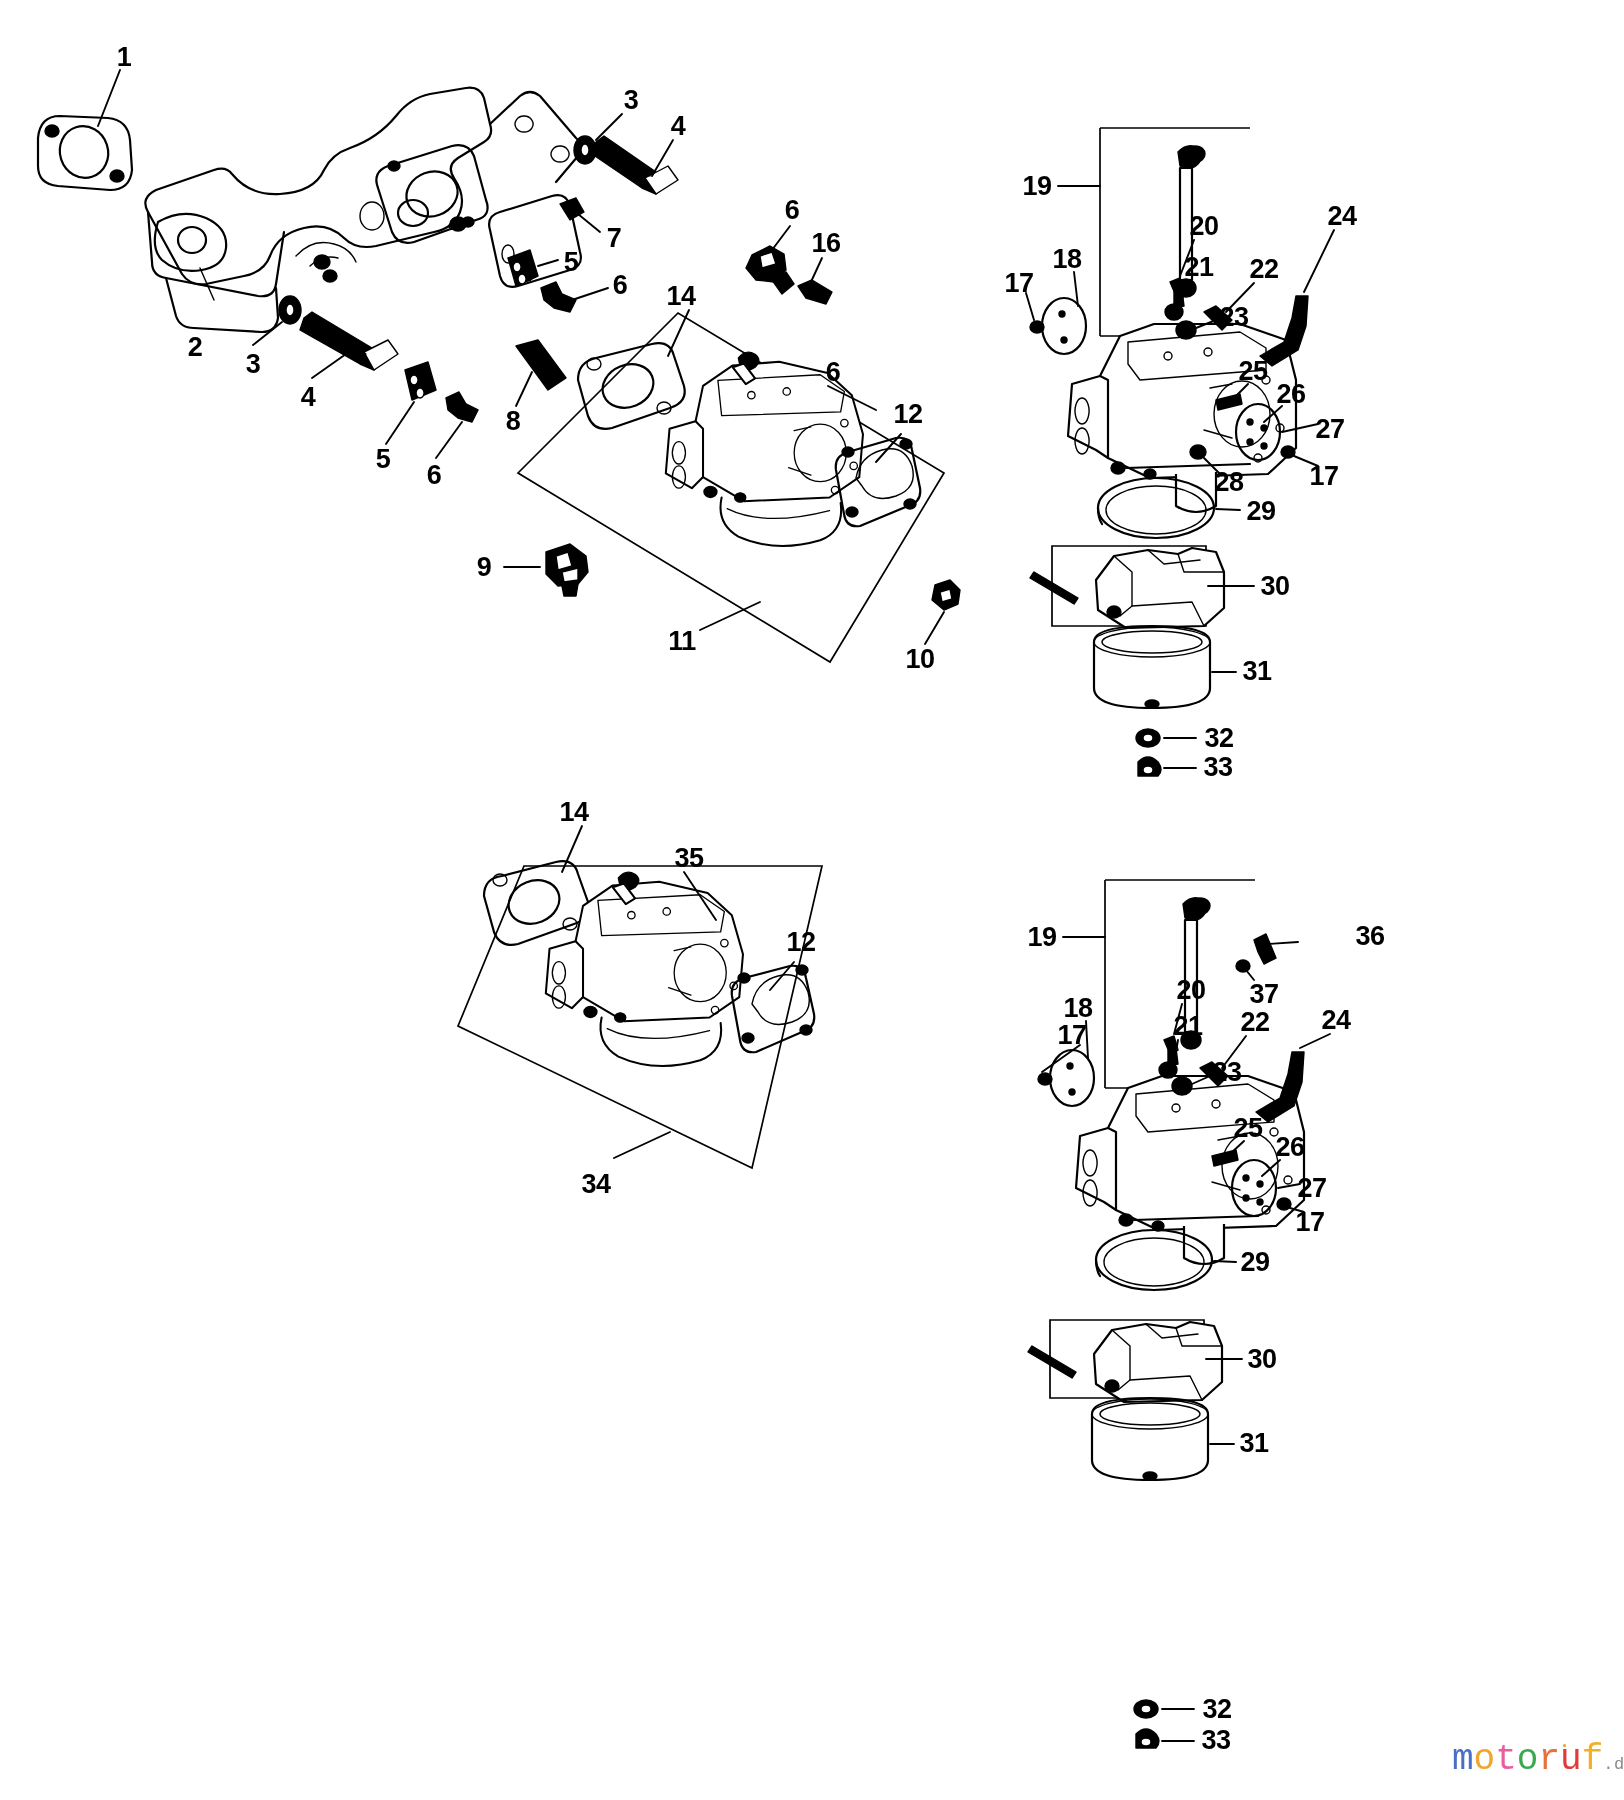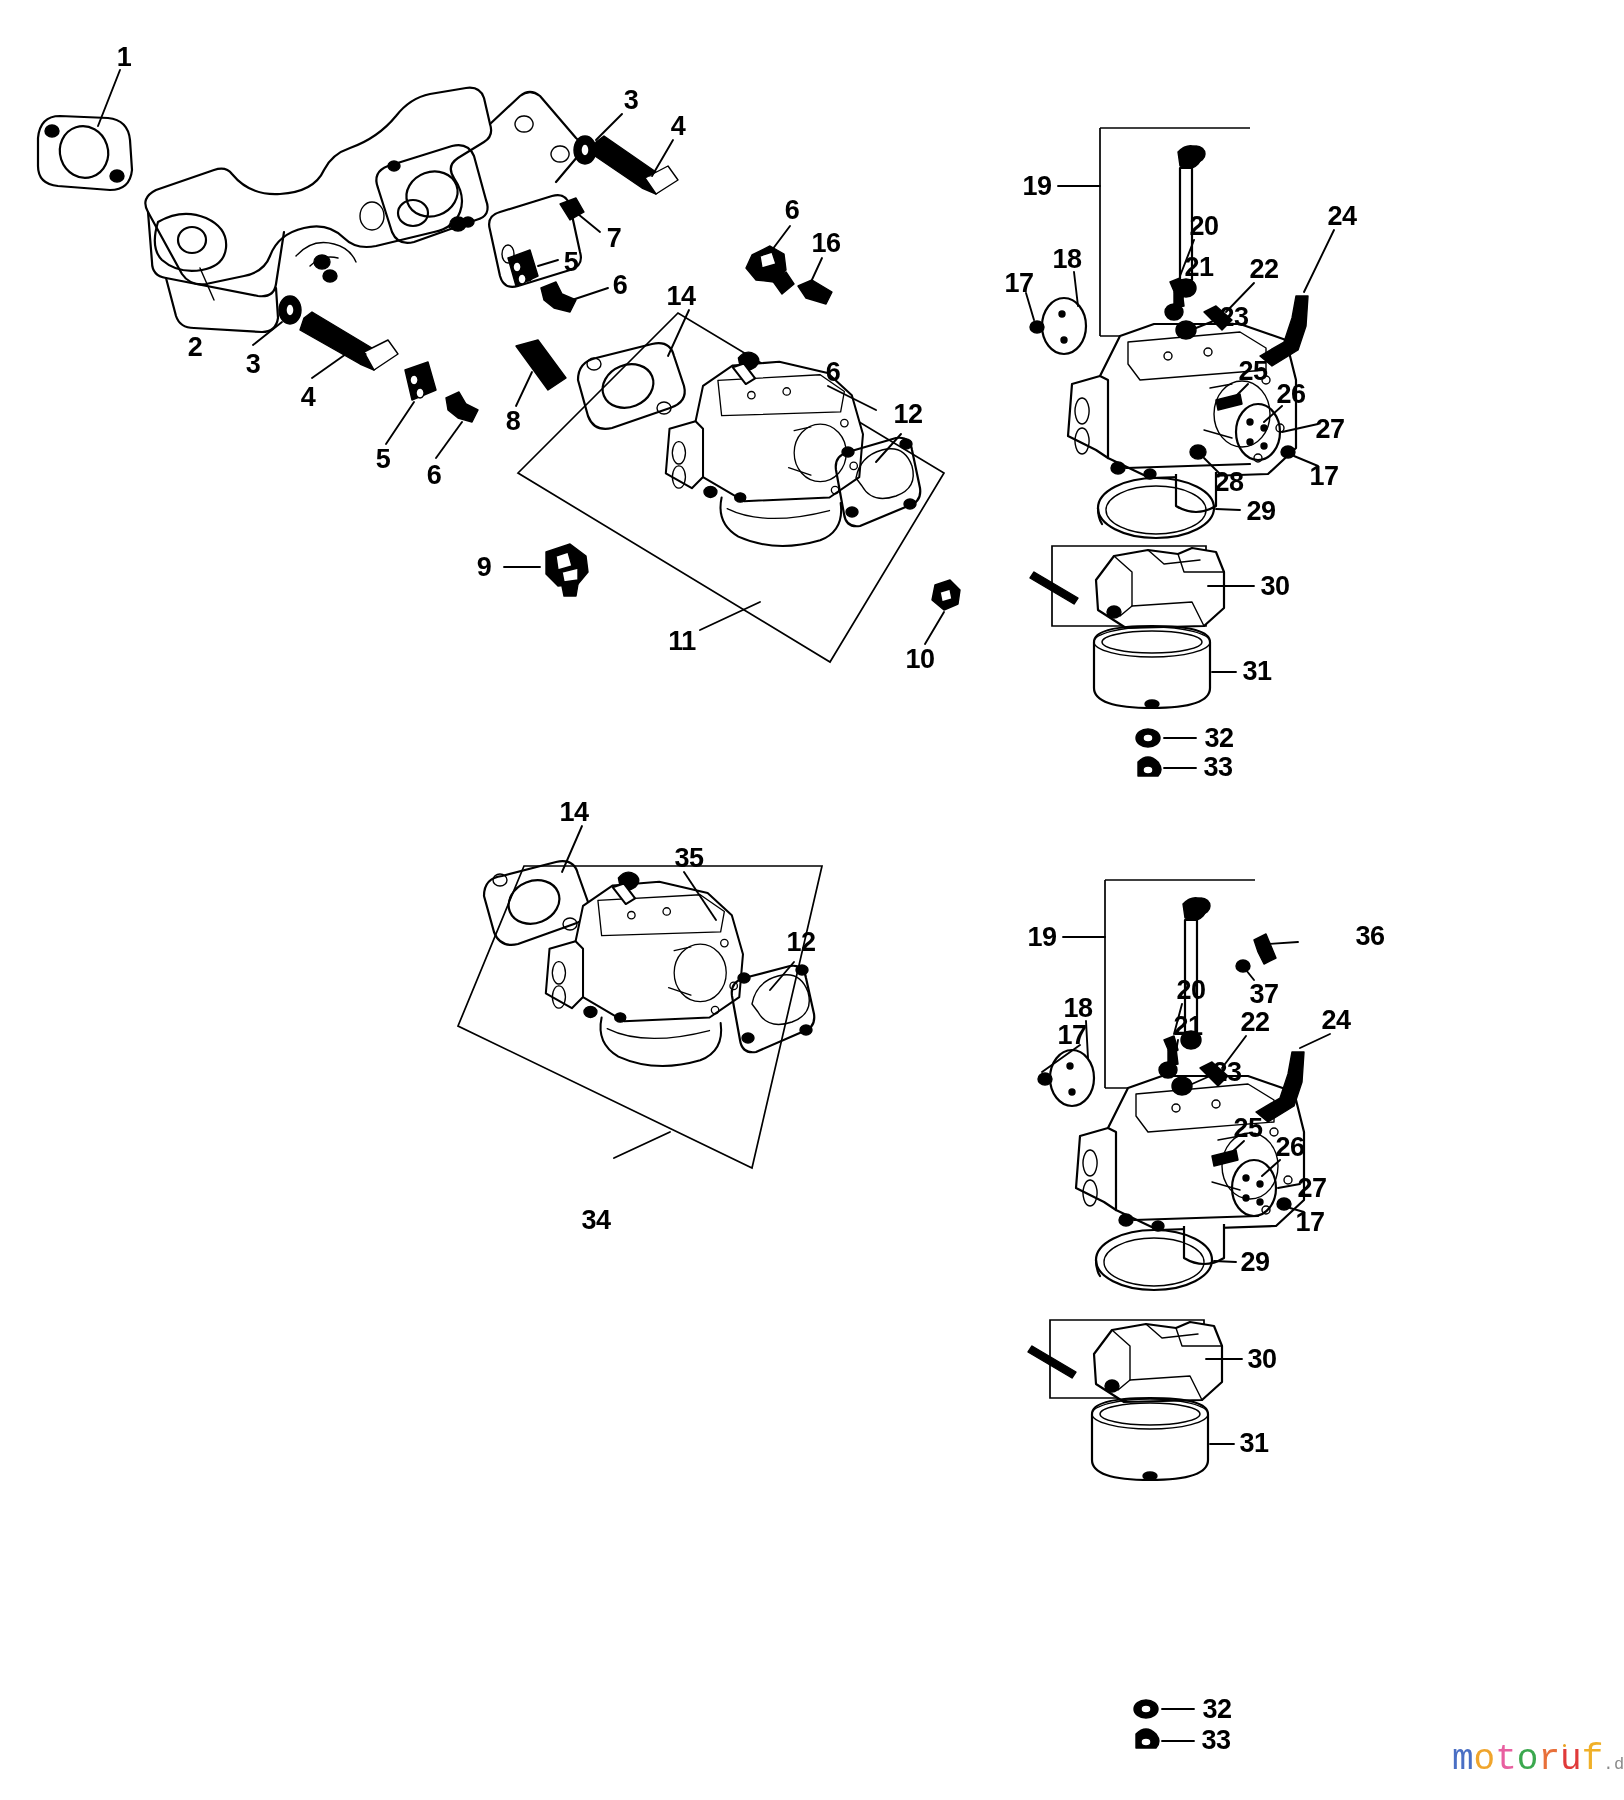--- a/index.html
+++ b/index.html
@@ -626,21 +626,21 @@
       <div class="callout" style="left: 1261px; top: 511px;">29</div>
       <div class="callout" style="left: 1255px; top: 1262px;">29</div>
       <div class="callout" style="left: 1275px; top: 586px;">30</div>
       <div class="callout" style="left: 1262px; top: 1359px;">30</div>
       <div class="callout" style="left: 1257px; top: 671px;">31</div>
       <div class="callout" style="left: 1254px; top: 1443px;">31</div>
       <div class="callout" style="left: 1219px; top: 738px;">32</div>
       <div class="callout" style="left: 1217px; top: 1709px;">32</div>
       <div class="callout" style="left: 1218px; top: 767px;">33</div>
       <div class="callout" style="left: 1216px; top: 1740px;">33</div>
-      <div class="callout" style="left: 596px; top: 1220px;">34</div>
+      <div class="callout" style="left: 596px; top: 1184px;">34</div>
       <div class="callout" style="left: 689px; top: 858px;">35</div>
       <div class="callout" style="left: 1370px; top: 936px;">36</div>
       <div class="callout" style="left: 1264px; top: 994px;">37</div>
     </div>
 
   <div id="watermark">
     <span class="dot"></span>
     <span id="wm-letters"><span class="l" style="color: rgb(74, 111, 196);">m</span><span class="l" style="color: rgb(240, 165, 44);">o</span><span class="l" style="color: rgb(232, 95, 160);">t</span><span class="l" style="color: rgb(59, 168, 78);">o</span><span class="l" style="color: rgb(232, 112, 58);">r</span><span class="l" style="color: rgb(224, 58, 58);">u</span><span class="l" style="color: rgb(240, 176, 40);">f</span></span><span class="suffix">.de</span>
   </div>
 

